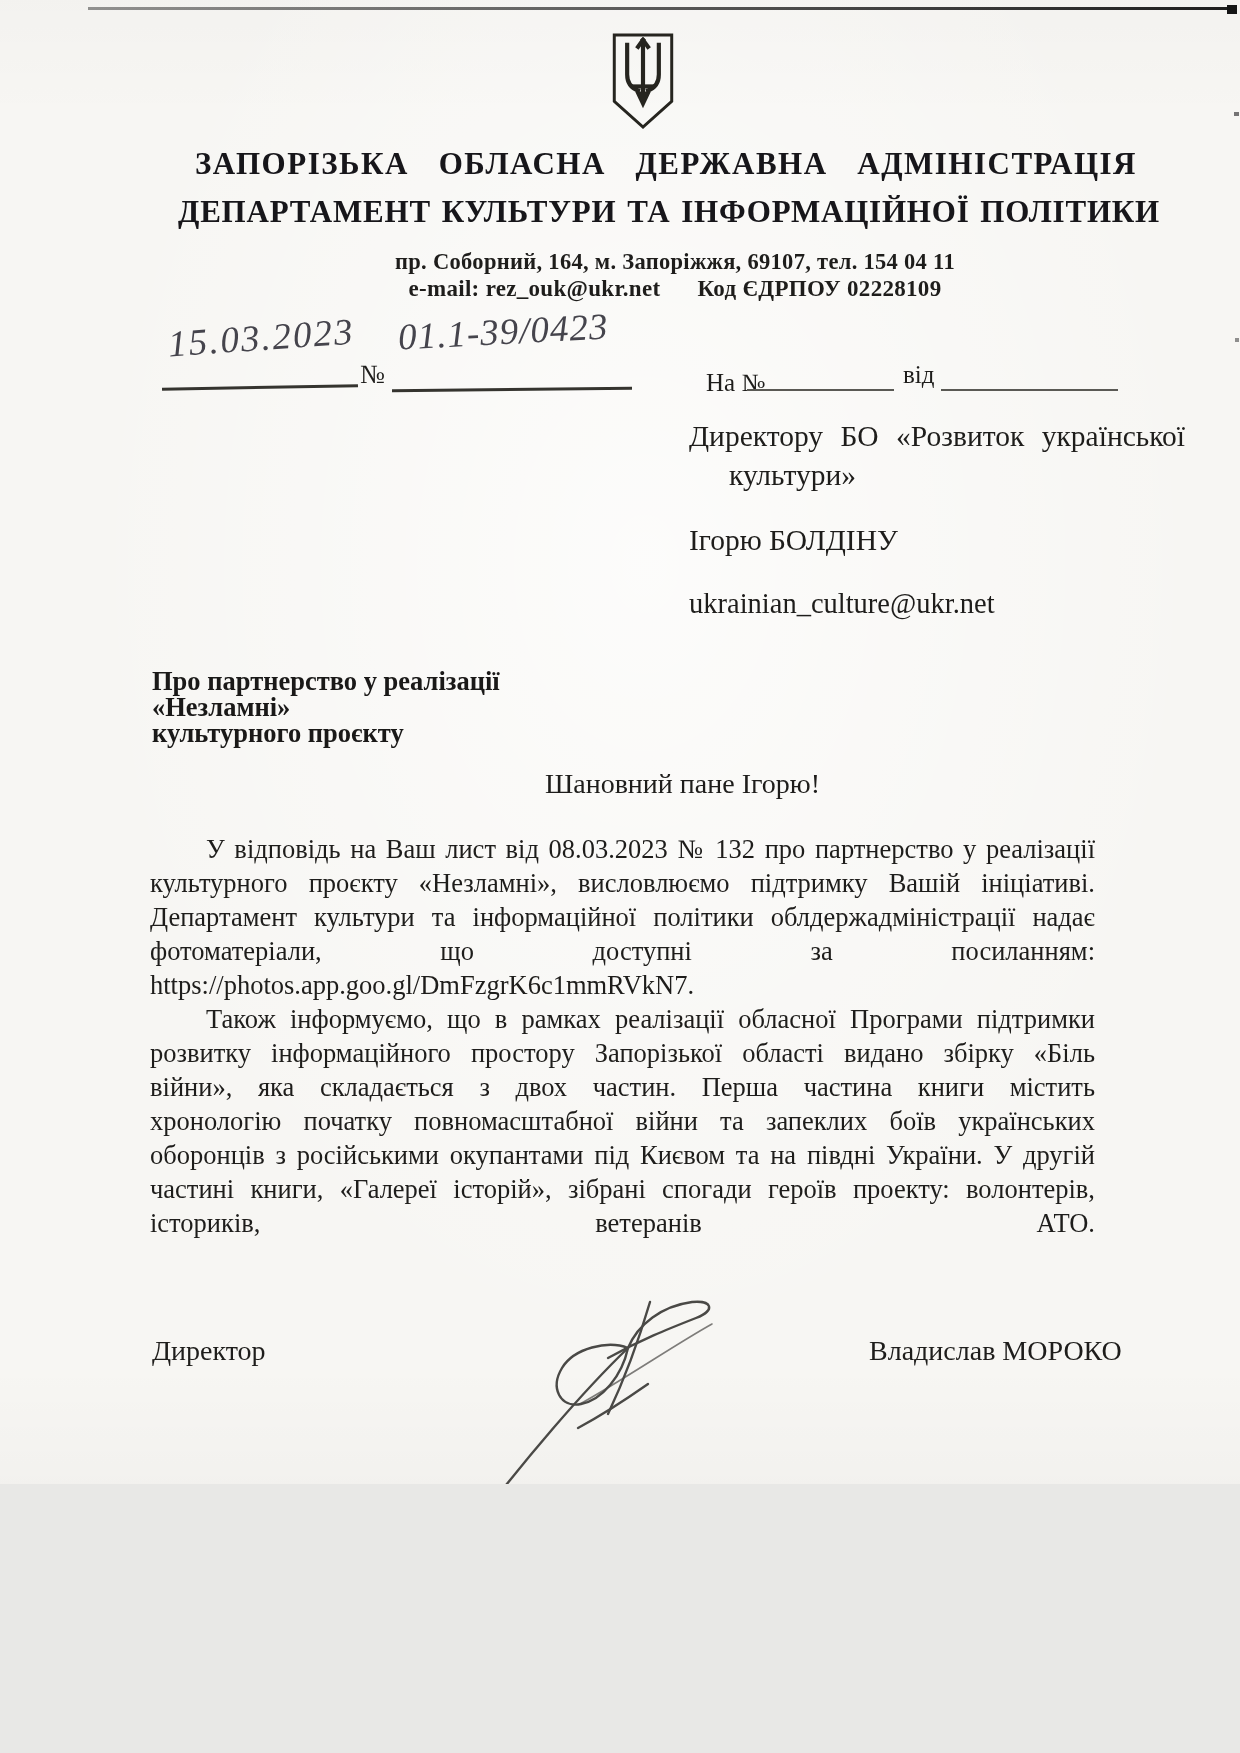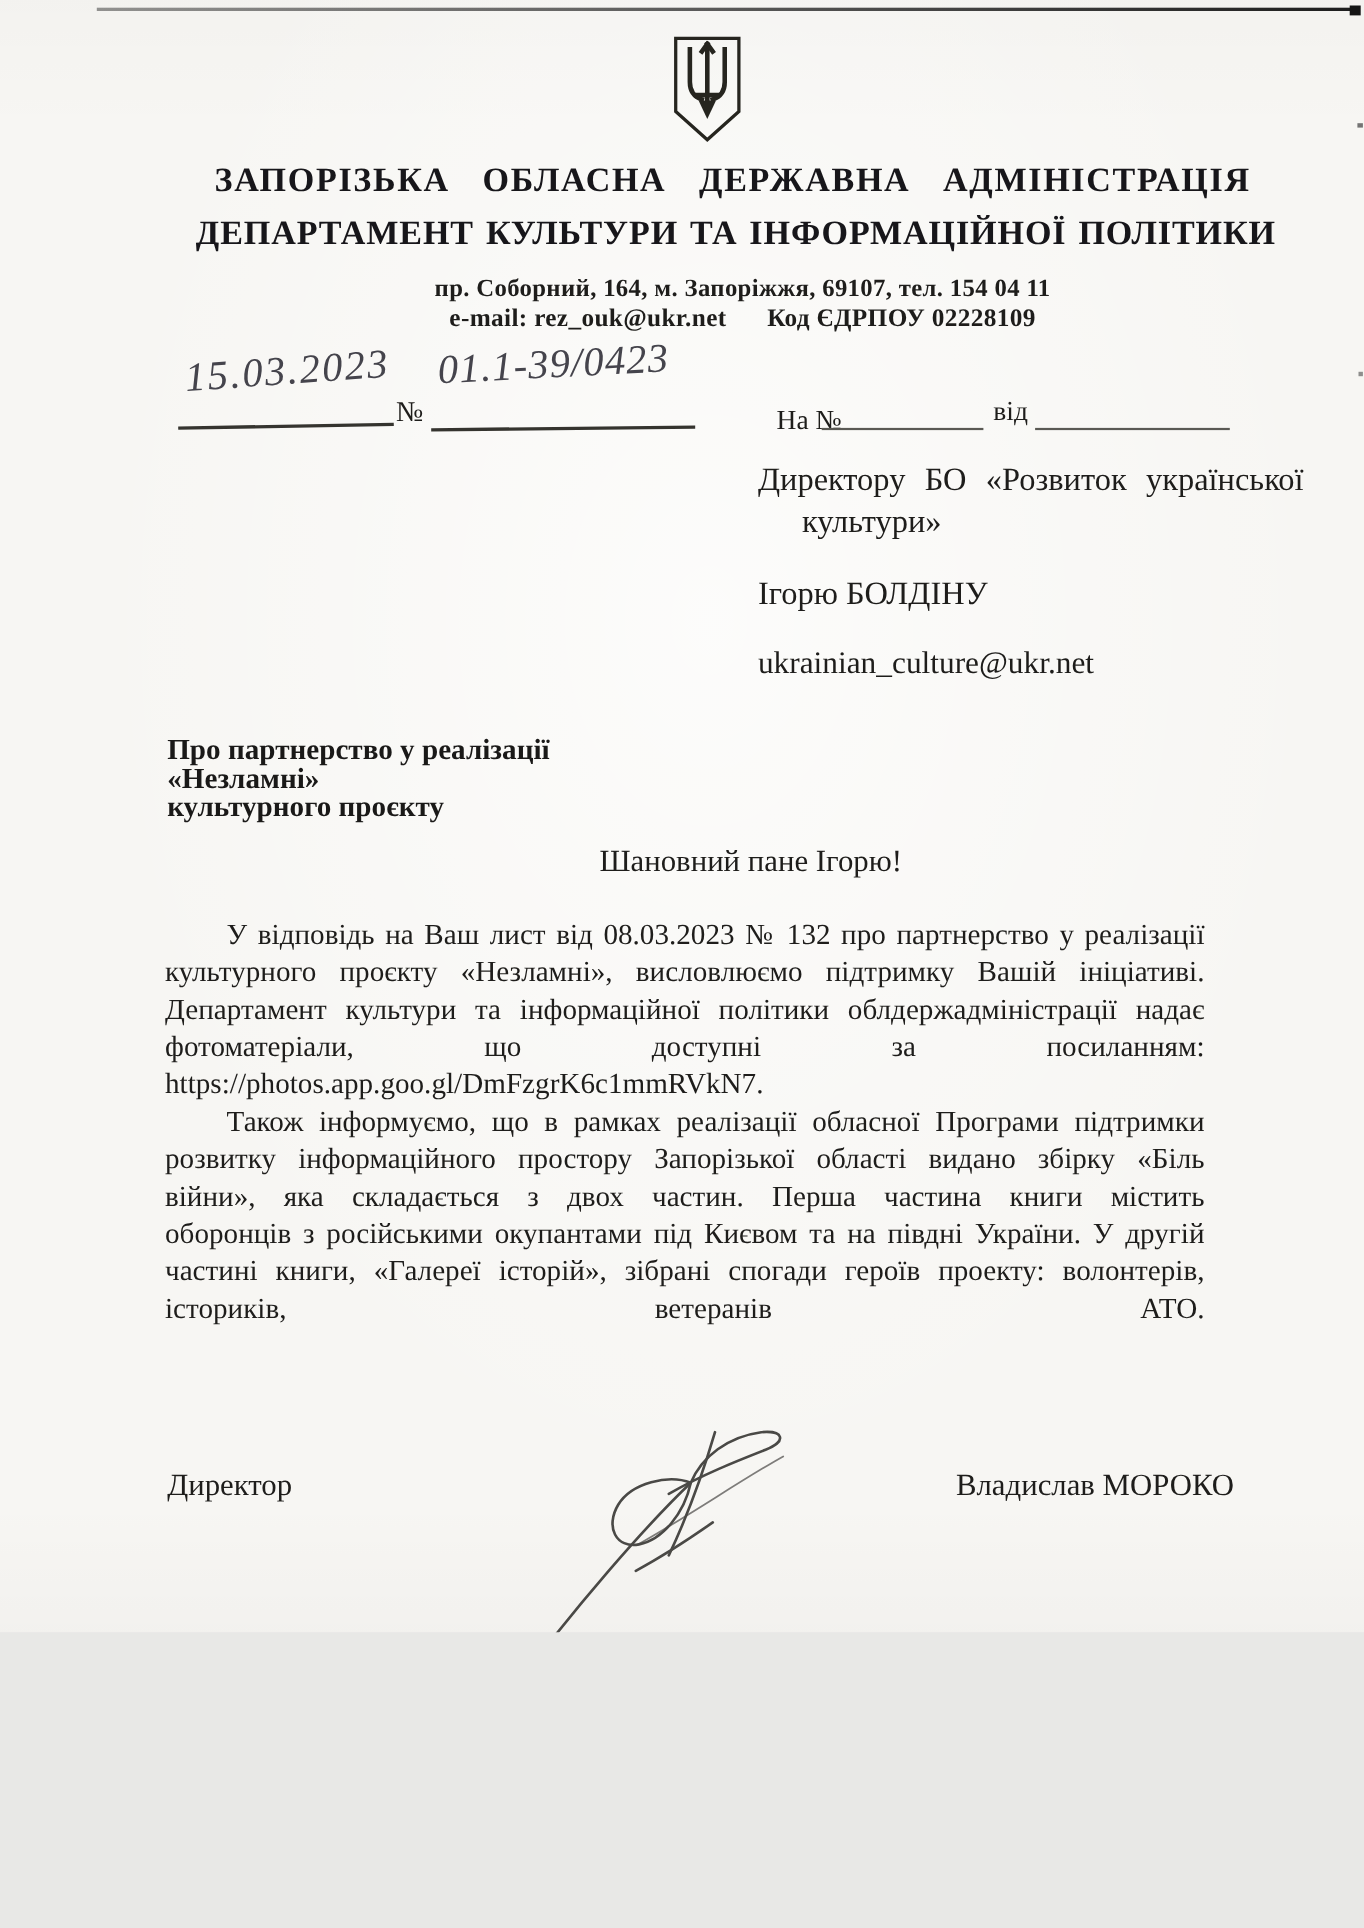--- a/index.html
+++ b/index.html
@@ -129,20 +129,21 @@
 
   <div class="abs body-text">
     <div class="bline bline-first">У відповідь на Ваш лист від 08.03.2023 № 132 про партнерство у реалізації</div>
     <div class="bline">культурного проєкту «Незламні», висловлюємо підтримку Вашій ініціативі.</div>
     <div class="bline">Департамент культури та інформаційної політики облдержадміністрації надає</div>
     <div class="bline">фотоматеріали, що доступні за посиланням:</div>
     <div class="bline bline-last">https://photos.app.goo.gl/DmFzgrK6c1mmRVkN7.</div>
     <div class="bline bline-first">Також інформуємо, що в рамках реалізації обласної Програми підтримки</div>
     <div class="bline">розвитку інформаційного простору Запорізької області видано збірку «Біль</div>
     <div class="bline">війни», яка складається з двох частин. Перша частина книги містить</div>
+    <div class="bline">хронологію початку повномасштабної війни та запеклих боїв українських</div>
     <div class="bline">оборонців з російськими окупантами під Києвом та на півдні України. У другій</div>
     <div class="bline">частині книги, «Галереї історій», зібрані спогади героїв проекту: волонтерів,</div>
     <div class="bline bline-last">істориків, ветеранів АТО.</div>
   </div>
 
   <div class="abs sig-title">Директор</div>
   <div class="abs sig-name">Владислав МОРОКО</div>
   <div class="abs sig-main">
     <svg width="245" height="225" viewBox="0 0 245 225" fill="none" stroke="#4a4946" stroke-width="2.4" stroke-linecap="round">
       <path d="M8,212 C 42,168 100,98 148,52"></path>

